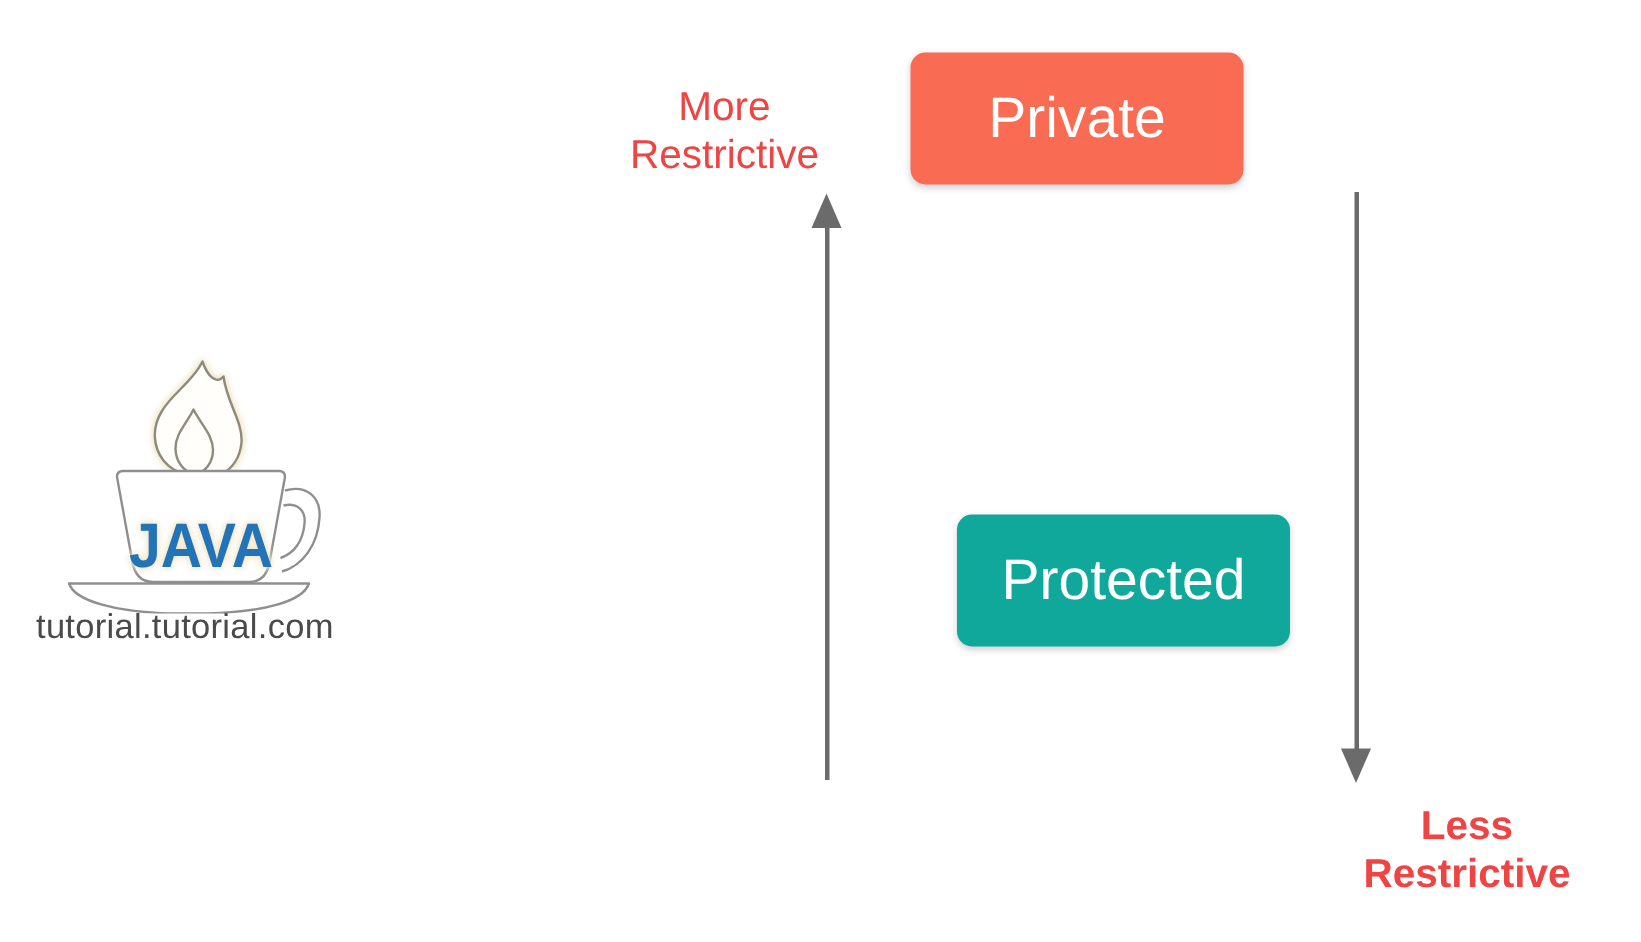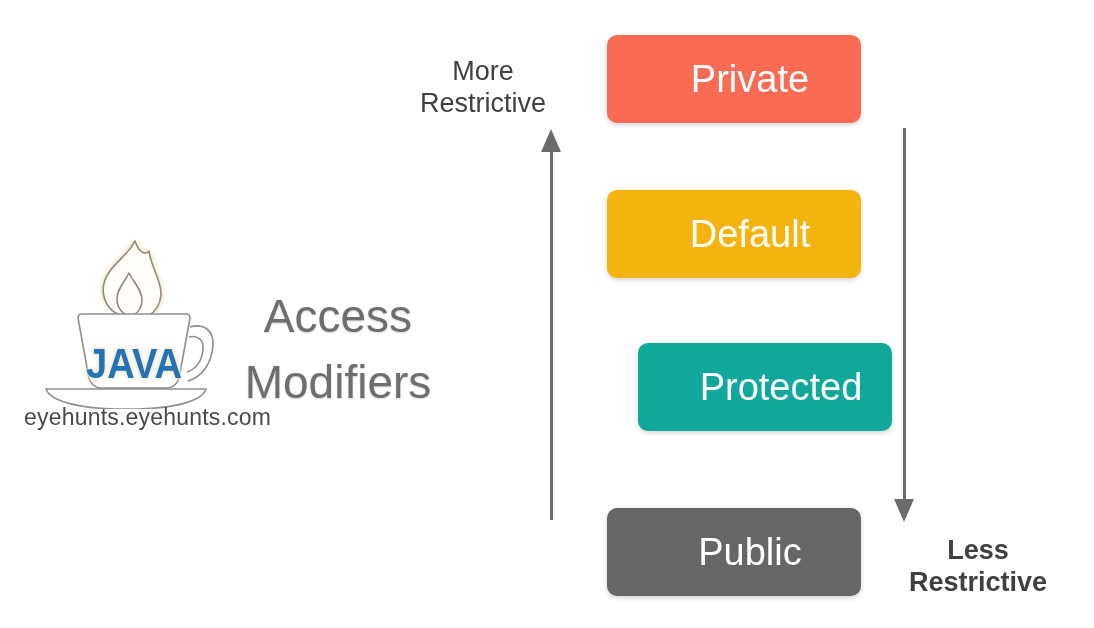--- a/index.html
+++ b/index.html
@@ -16,21 +16,21 @@
   }
   
   .page-title{
     position:absolute;left:213px;top:283px;width:250px;text-align:center;
     font-size:46px;line-height:66px;color:#6e6e6e;
     text-shadow:0 1px 2px rgba(0,0,0,.18);
   }
   
   .axis-label{
     position:absolute;width:170px;text-align:center;
-    font-size:27px;line-height:32px;color:#404040;
+    font-size:27px;line-height:32px;color:#ef4444;
   }
   .more-label{left:398px;top:55px;}
   .less-label{left:893px;top:534px;font-weight:bold;}
   
   .arrow-line{position:absolute;width:3px;background:#6b6b6b;}
   .up-line{left:550px;top:150px;height:370px;}
   .down-line{left:903px;top:128px;height:372px;}
   .arrow-head{position:absolute;width:0;height:0;}
   .up-head{
     left:541px;top:129px;
@@ -41,21 +41,20 @@
     left:894px;top:499px;
     border-left:10px solid transparent;border-right:10px solid transparent;
     border-top:23px solid #6b6b6b;
   }
   
   .mod-box{
     position:absolute;left:607px;width:222px;height:88px;border-radius:10px;
     display:flex;align-items:center;justify-content:center;
     color:#ffffff;font-size:38px;
     box-shadow:0 2px 5px rgba(0,0,0,.18);
-    padding-left:32px;
   }
   .box-private{top:35px;}
   .box-default{top:190px;}
   .box-protected{top:343px;}
   .box-public{top:508px;}
 </style>
 </head>
 <body>
 
 <div class="stage">
@@ -70,49 +69,39 @@
     </g>
     <g fill="#ffffff" stroke="#8f8f8f" stroke-width="1.6" stroke-linejoin="round">
       <path d="M152,90 C166,86 176,94 175,108 C174,126 164,140 150,144" fill="none"></path>
       <path d="M151,100 C160,98 166,103 165,112 C164,124 158,132 149,135" fill="none"></path>
       <path d="M40,81 Q40,77 44,77 L148,77 Q152,77 152,81 L142,136 Q140,151 128,151
                L64,151 Q52,151 50,136 Z"></path>
       <path d="M8,152 C12,164 40,171 76,172 L100,172 C138,171 164,164 168,152 Z"></path>
     </g>
     <text x="96" y="141" text-anchor="middle" font-size="42" font-weight="bold" textLength="96" lengthAdjust="spacingAndGlyphs" class="flame-glow" fill="#2273B8">JAVA</text>
   </svg>
-  <div class="site-url">eyehunts.eyehunts.com</div>
+  <div class="site-url">tutorial.tutorial.com</div>
 
-  <div class="page-title">
-    <div>Access</div>
-    <div>Modifiers</div>
-  </div>
 
   <div class="axis-label more-label">
     <div>More</div>
     <div>Restrictive</div>
   </div>
 
   <div class="axis-label less-label">
     <div>Less</div>
     <div>Restrictive</div>
   </div>
 
   <div class="arrow-line up-line" style="background-color: rgb(107, 107, 107);"></div>
   <div class="arrow-head up-head" style="border-bottom-color: rgb(107, 107, 107);"></div>
 
   <div class="arrow-line down-line" style="background-color: rgb(107, 107, 107);"></div>
   <div class="arrow-head down-head" style="border-top-color: rgb(107, 107, 107);"></div>
 
   <div class="mod-box box-private" style="background-color: rgb(249, 107, 82);">
     <span>Private</span>
   </div>
-  <div class="mod-box box-default" style="background-color: rgb(245, 180, 13);">
-    <span>Default</span>
-  </div>
   <div class="mod-box box-protected" style="background-color: rgb(15, 168, 155); margin-left: 31px;">
     <span>Protected</span>
-  </div>
-  <div class="mod-box box-public" style="background-color: rgb(102, 102, 102);">
-    <span>Public</span>
   </div>
 
 </div>
 
 </body></html>

